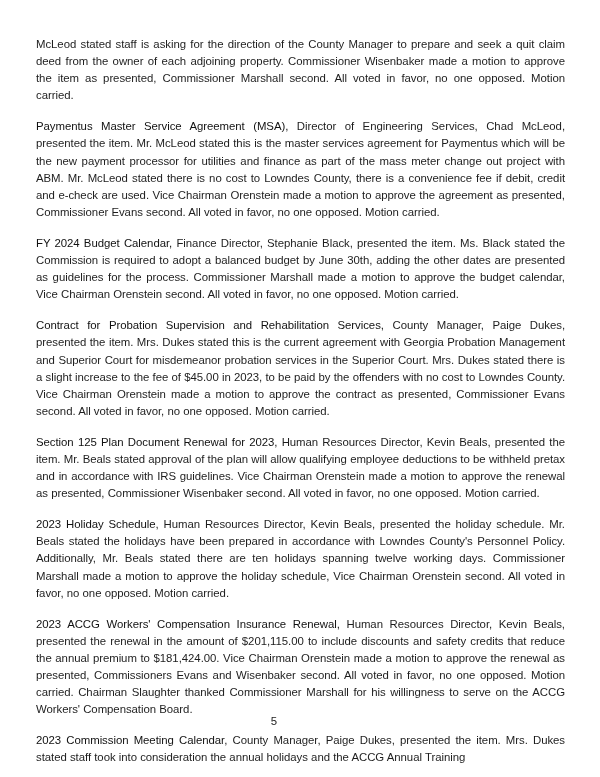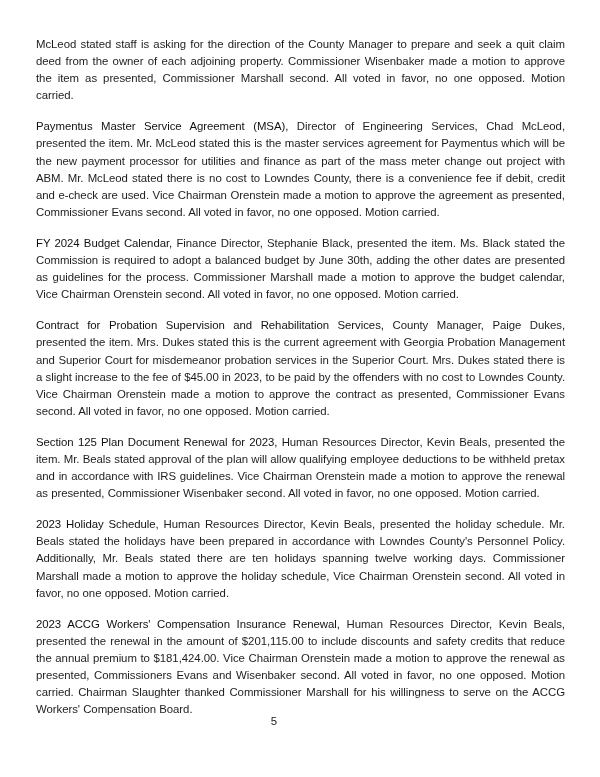--- a/index.html
+++ b/index.html
@@ -67,17 +67,18 @@
     <p class="para"><span class="lead">FY 2024 Budget Calendar,</span><span> Finance Director, Stephanie Black, presented the item.  Ms. Black stated the Commission is required to adopt a balanced budget by June 30th, adding the other dates are presented as guidelines for the process.  Commissioner Marshall made a motion to approve the budget calendar, Vice Chairman Orenstein second.  All voted in favor, no one opposed.  Motion carried.</span></p>
 
     <p class="para"><span class="lead">Contract for Probation Supervision and Rehabilitation Services,</span><span> County Manager, Paige Dukes, presented the item.  Mrs. Dukes stated this is the current agreement with Georgia Probation Management and Superior Court for misdemeanor probation services in the Superior Court. Mrs. Dukes stated there is a slight increase to the fee of $45.00 in 2023, to be paid by the offenders with no cost to Lowndes County.  Vice Chairman Orenstein made a motion to approve the contract as presented, Commissioner Evans second.  All voted in favor, no one opposed.  Motion carried.</span></p>
 
     <p class="para"><span class="lead">Section 125 Plan Document Renewal for 2023,</span><span> Human Resources Director, Kevin Beals, presented the item.  Mr. Beals stated approval of the plan will allow qualifying employee deductions to be withheld pretax and in accordance with IRS guidelines.  Vice Chairman Orenstein made a motion to approve the renewal as presented, Commissioner Wisenbaker second.  All voted in favor, no one opposed.  Motion carried.</span></p>
 
     <p class="para"><span class="lead">2023 Holiday Schedule</span><span>, Human Resources Director, Kevin Beals, presented the holiday schedule.  Mr. Beals stated the holidays have been prepared in accordance with Lowndes County's Personnel Policy.   Additionally, Mr. Beals stated there are ten holidays spanning twelve working days.  Commissioner Marshall made a motion to approve the holiday schedule, Vice Chairman Orenstein second.  All voted in favor, no one opposed. Motion carried.</span></p>
 
     <p class="para"><span class="lead">2023 ACCG Workers' Compensation Insurance Renewal,</span><span> Human Resources Director, Kevin Beals, presented the renewal in the amount of $201,115.00 to include discounts and safety credits that reduce the annual premium to $181,424.00.  Vice Chairman Orenstein made a motion to approve the renewal as presented, Commissioners Evans and Wisenbaker second.  All voted in favor, no one opposed.  Motion carried.  Chairman Slaughter thanked Commissioner Marshall for his willingness to serve on the ACCG Workers' Compensation Board.</span></p>
 
+    <p class="para"><span class="lead">2023 Commission Meeting Calendar</span><span>, County Manager, Paige Dukes, presented the item.   Mrs. Dukes stated staff took into consideration the annual holidays and the ACCG Annual Training</span></p>
 
   </div>
 
   <div class="page-number">5</div>
 </div>
 
 </body></html>

